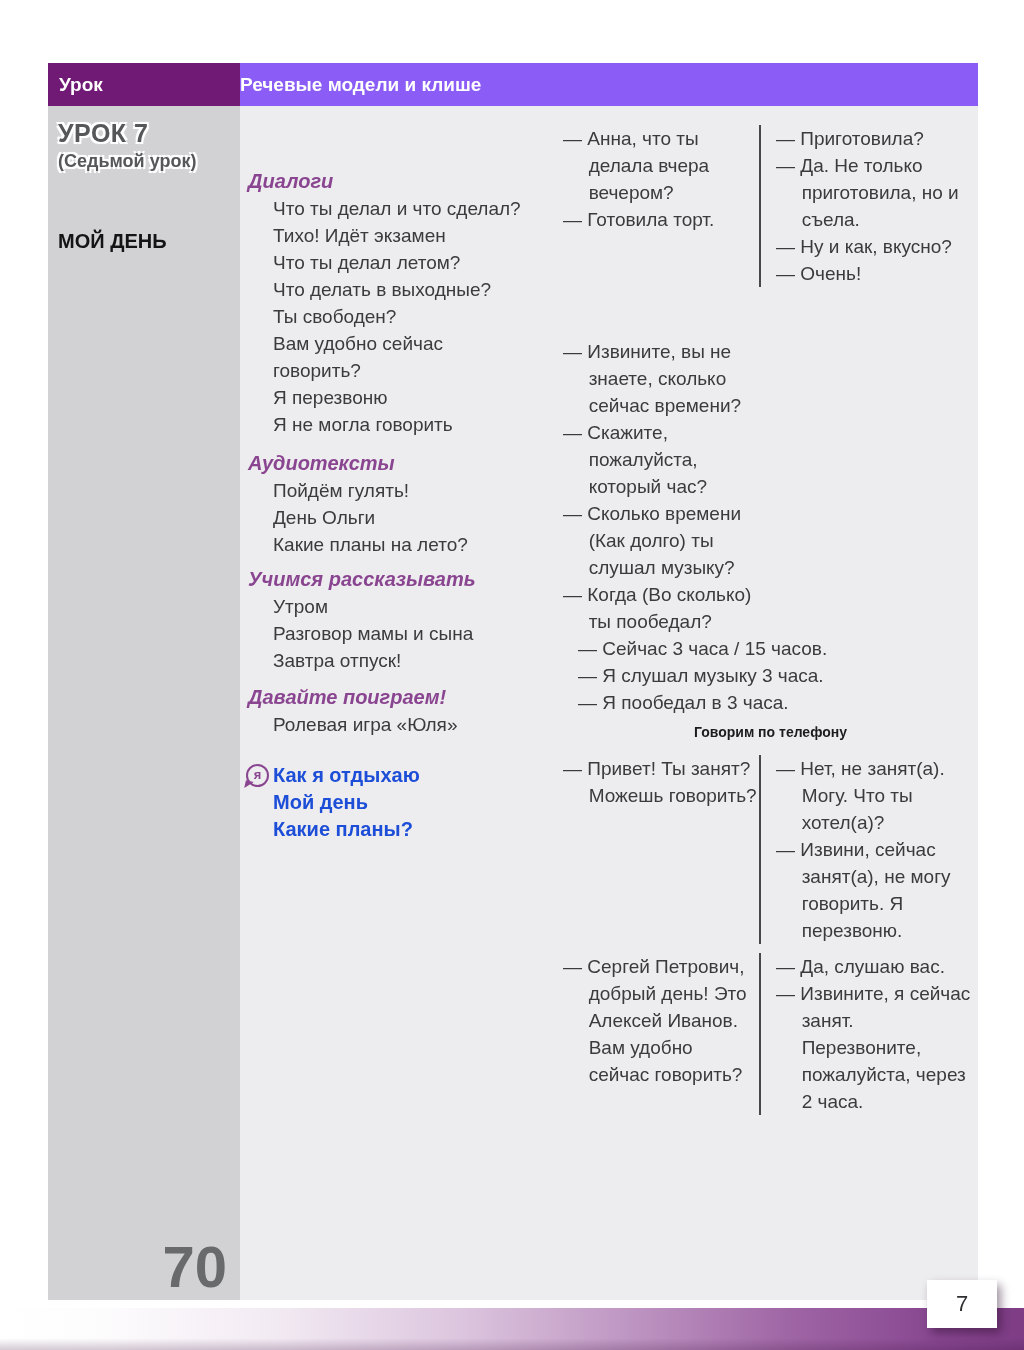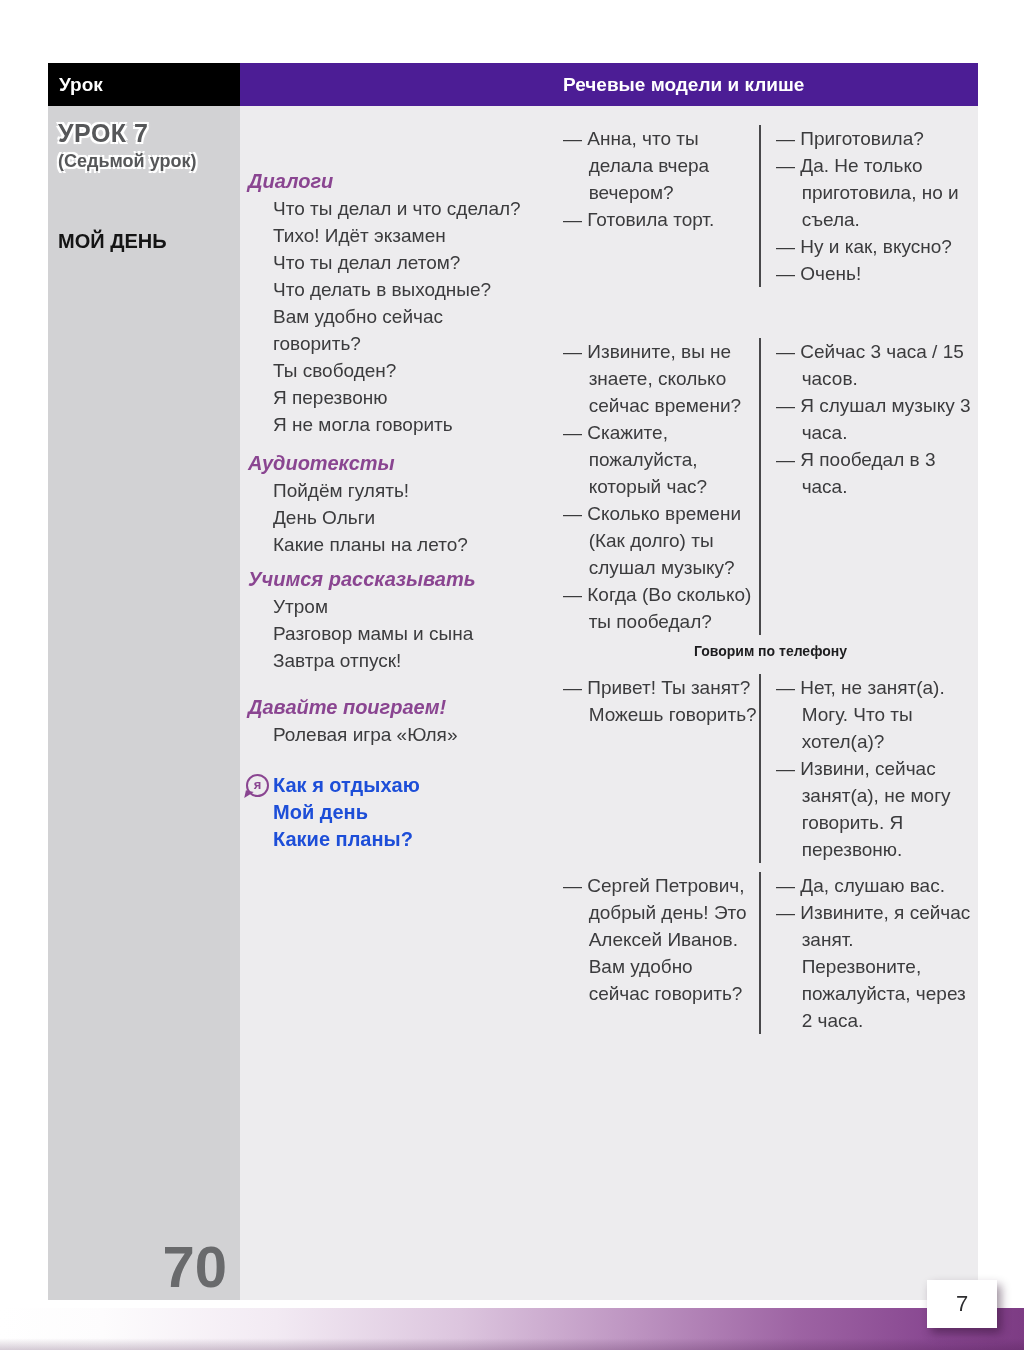--- a/index.html
+++ b/index.html
@@ -10,22 +10,22 @@
     background:#ffffff;
     font-family:"Liberation Sans", "DejaVu Sans", sans-serif;
     overflow:hidden;
   }
 
   
   .doc-table { position:absolute; left:48px; top:63px; width:930px; }
 
   .hdr-row { display:flex; height:43px; }
   .hdr-cell { color:#ffffff; font-weight:bold; font-size:19px; display:flex; align-items:center; }
-  .hdr-lesson { width:192px; background:#000000; padding-left:11px; }
-  .hdr-models { flex:1; background:#4c1d95; padding-left:323px; }
+  .hdr-lesson { width:192px; background:#701a75; padding-left:11px; }
+  .hdr-models { flex:1; background:#8b5cf6; }
 
   .body-row { display:flex; height:1194px; }
 
   
   .sidebar { position:relative; width:192px; background:#d2d2d4; padding:13px 10px 0 10px; }
   .lesson-title {
     font-size:25px; font-weight:bold; color:#565759; letter-spacing:0.5px;
     text-shadow:-2px -2px 0 #fff, 2px -2px 0 #fff, -2px 2px 0 #fff, 2px 2px 0 #fff, 0 0 4px #fff;
   }
   .lesson-subtitle {
@@ -43,21 +43,21 @@
 
   
   .lists { position:absolute; left:8px; top:15px; width:300px; }
   .sec-heading {
     font-size:20px; font-weight:bold; font-style:italic; color:#8a4591; line-height:27px;margin-top:47px;
   }
   .sec-items { padding-left:25px; }
   .sec-item { font-size:19px; line-height:27px; color:#3b3b3d; max-width:250px; }
   .sec-gap-a { margin-top:12px; }
   .sec-gap-b { margin-top:8px; }
-  .sec-gap-c { margin-top:20px; }
+  .sec-gap-c { margin-top:10px; }
 
   .speaking { margin-top:24px; position:relative; padding-left:25px; }
   .speaking-line { font-size:20px; font-weight:bold; color:#1d4ed8; line-height:27px; }
   .ya-icon {
     position:absolute; left:-2px; top:2px;
     width:23px; height:23px; border:2px solid #8a4591; border-radius:50%;
     display:flex; align-items:center; justify-content:center;
     color:#8a4591; font-weight:bold; font-size:13px; line-height:1;
   }
   .ya-icon::after {
@@ -73,21 +73,21 @@
   .dialogues { position:absolute; left:323px; top:0; width:415px; }
   .dlg-block { display:flex; align-items:stretch; }
   .dlg-left { width:196px; padding-right:2px; }
   .dlg-vline { width:2px; background:#48484a; }
   .dlg-right { flex:1; padding-left:15px; }
   .dlg-line {
     font-size:19px; line-height:27px; color:#3b3b3d;
     padding-left:1.35em; text-indent:-1.35em;
   }
   .dlg-block-1 { margin-top:19px; }
-  .dlg-block-2 { margin-top:51px; }
+  .dlg-block-2 { margin-top:51px;flex-direction:column; }
   .dlg-block-4 { margin-top:9px; }
   .dlg-subheading {
     margin-top:8px; margin-bottom:15px;
     text-align:center; font-size:14px; font-weight:bold; color:#1c1c1e;
   }
 
   
   .footer-bar {
     position:absolute; left:0; bottom:0; width:1024px; height:42px;
     background:
@@ -129,22 +129,22 @@
       <main class="content">
 
         <div class="lists">
 
           <div class="sec-heading">Диалоги</div>
           <div class="sec-items">
             <div class="sec-item">Что ты делал и что сделал?</div>
             <div class="sec-item">Тихо! Идёт экзамен</div>
             <div class="sec-item">Что ты делал летом?</div>
             <div class="sec-item">Что делать в выходные?</div>
+            <div class="sec-item">Ты свободен?</div>
             <div class="sec-item">Вам удобно сейчас говорить?</div>
-            <div class="sec-item">Ты свободен?</div>
             <div class="sec-item">Я перезвоню</div>
             <div class="sec-item">Я не могла говорить</div>
           </div>
 
           <div class="sec-heading sec-gap-a">Аудиотексты</div>
           <div class="sec-items">
             <div class="sec-item">Пойдём гулять!</div>
             <div class="sec-item">День Ольги</div>
             <div class="sec-item">Какие планы на лето?</div>
           </div>

